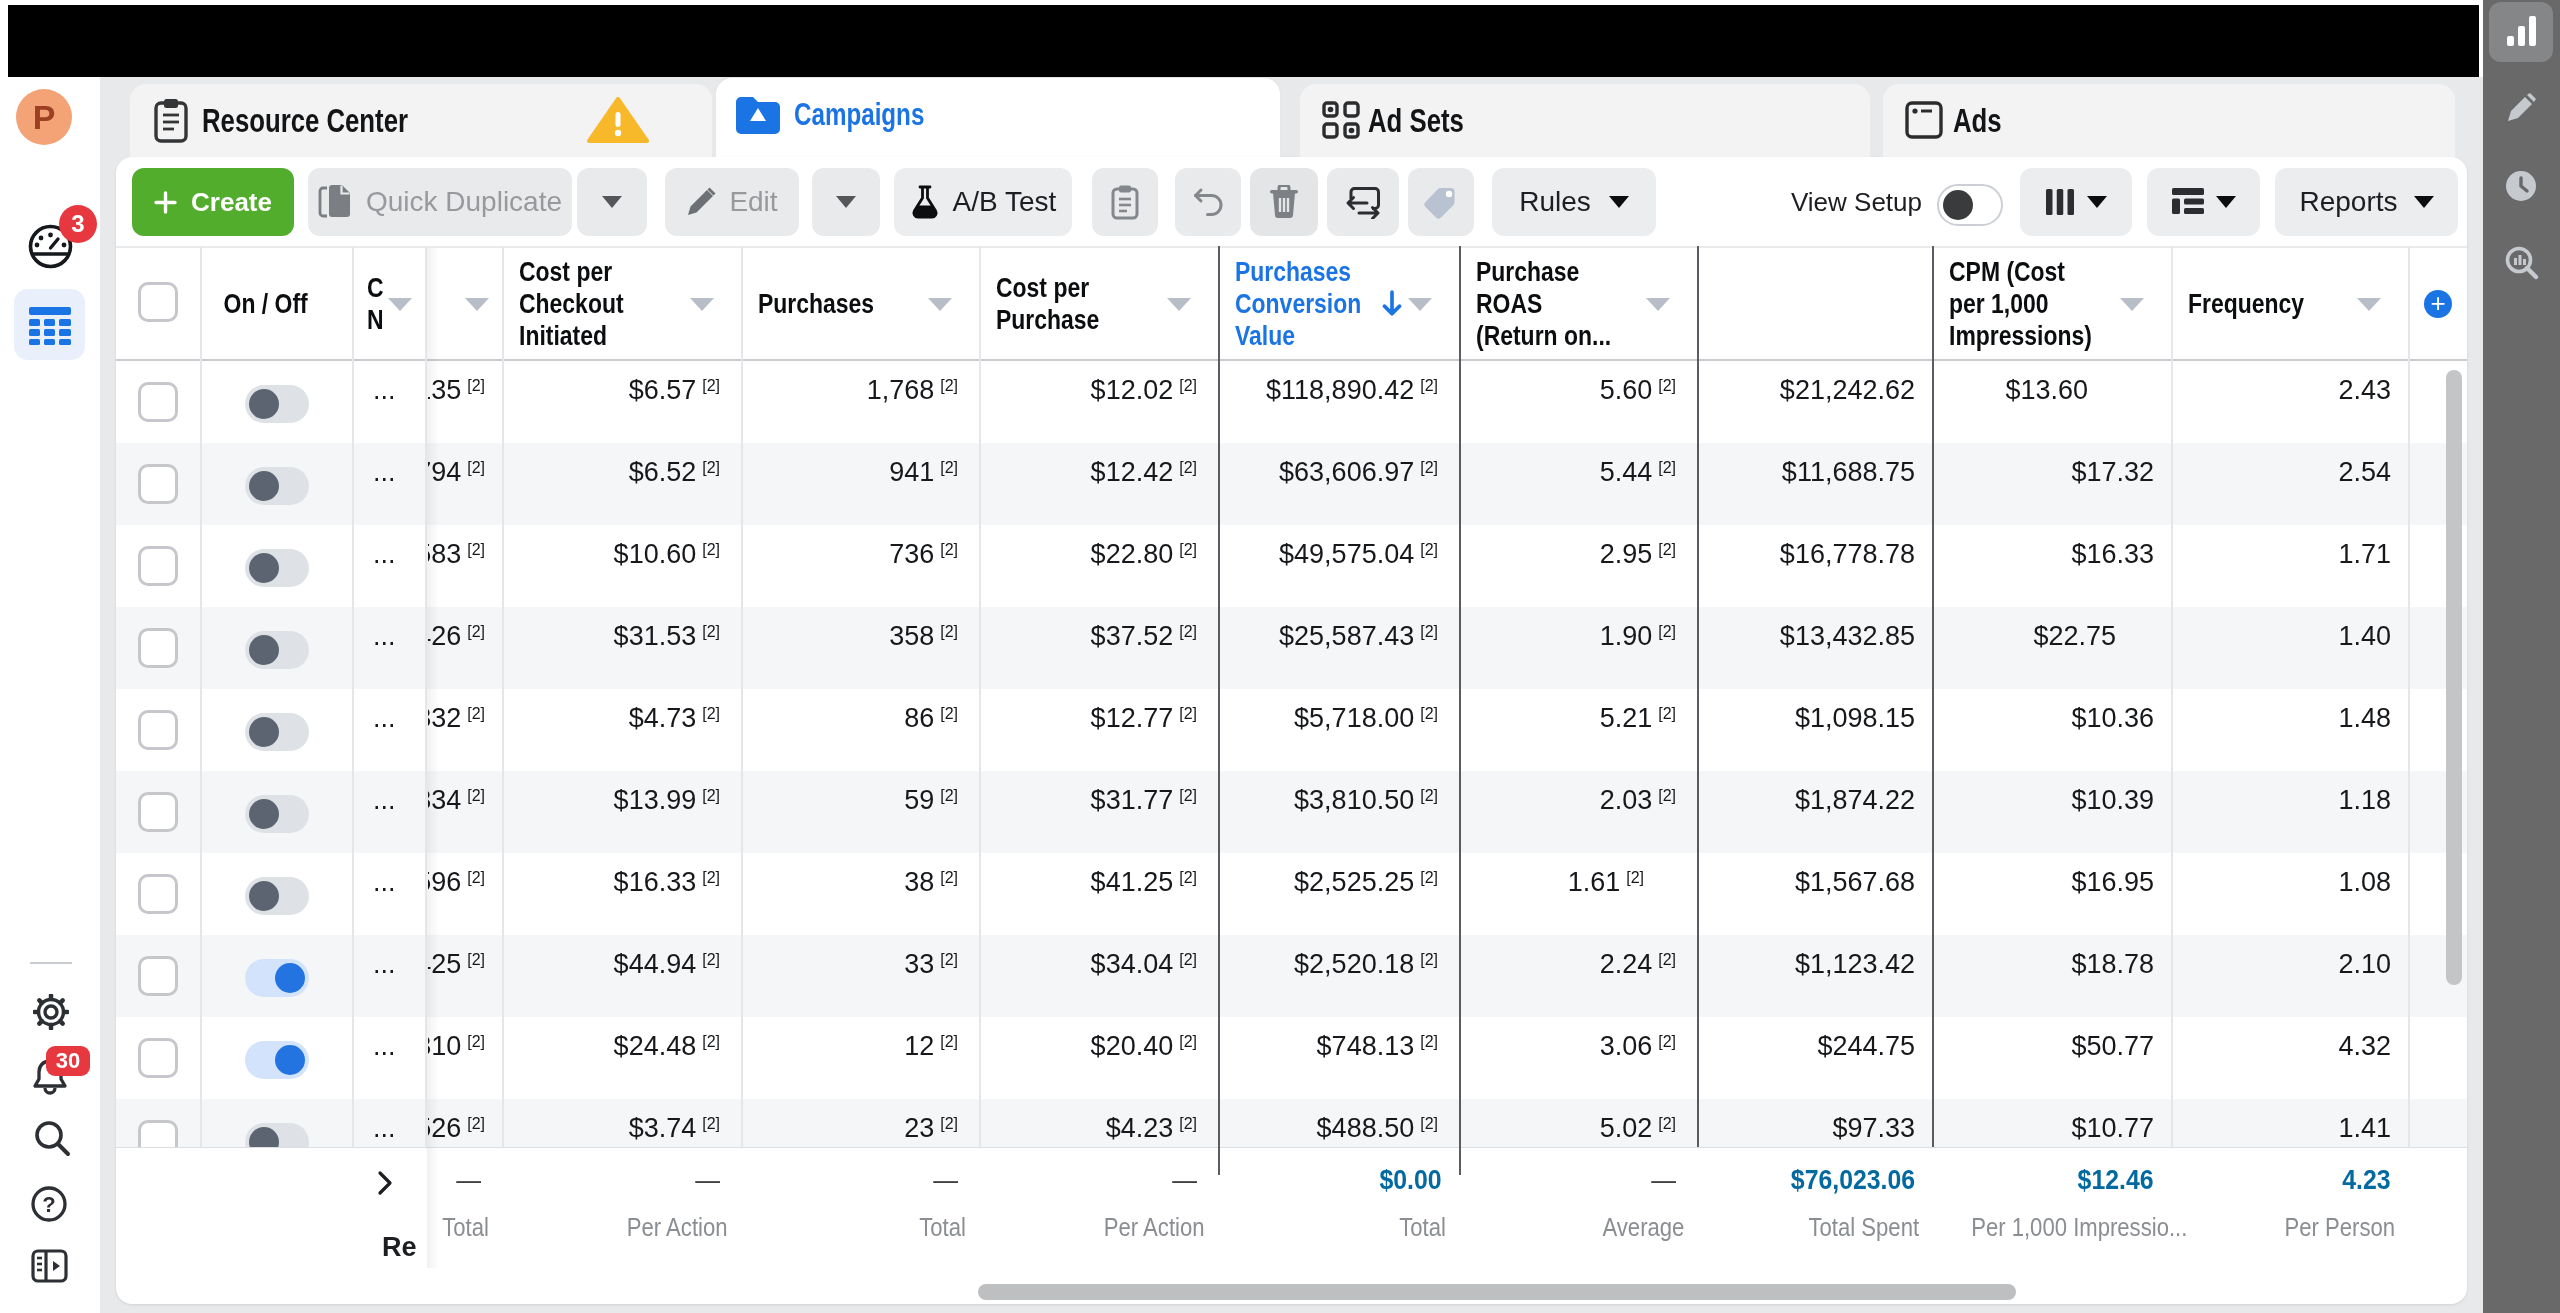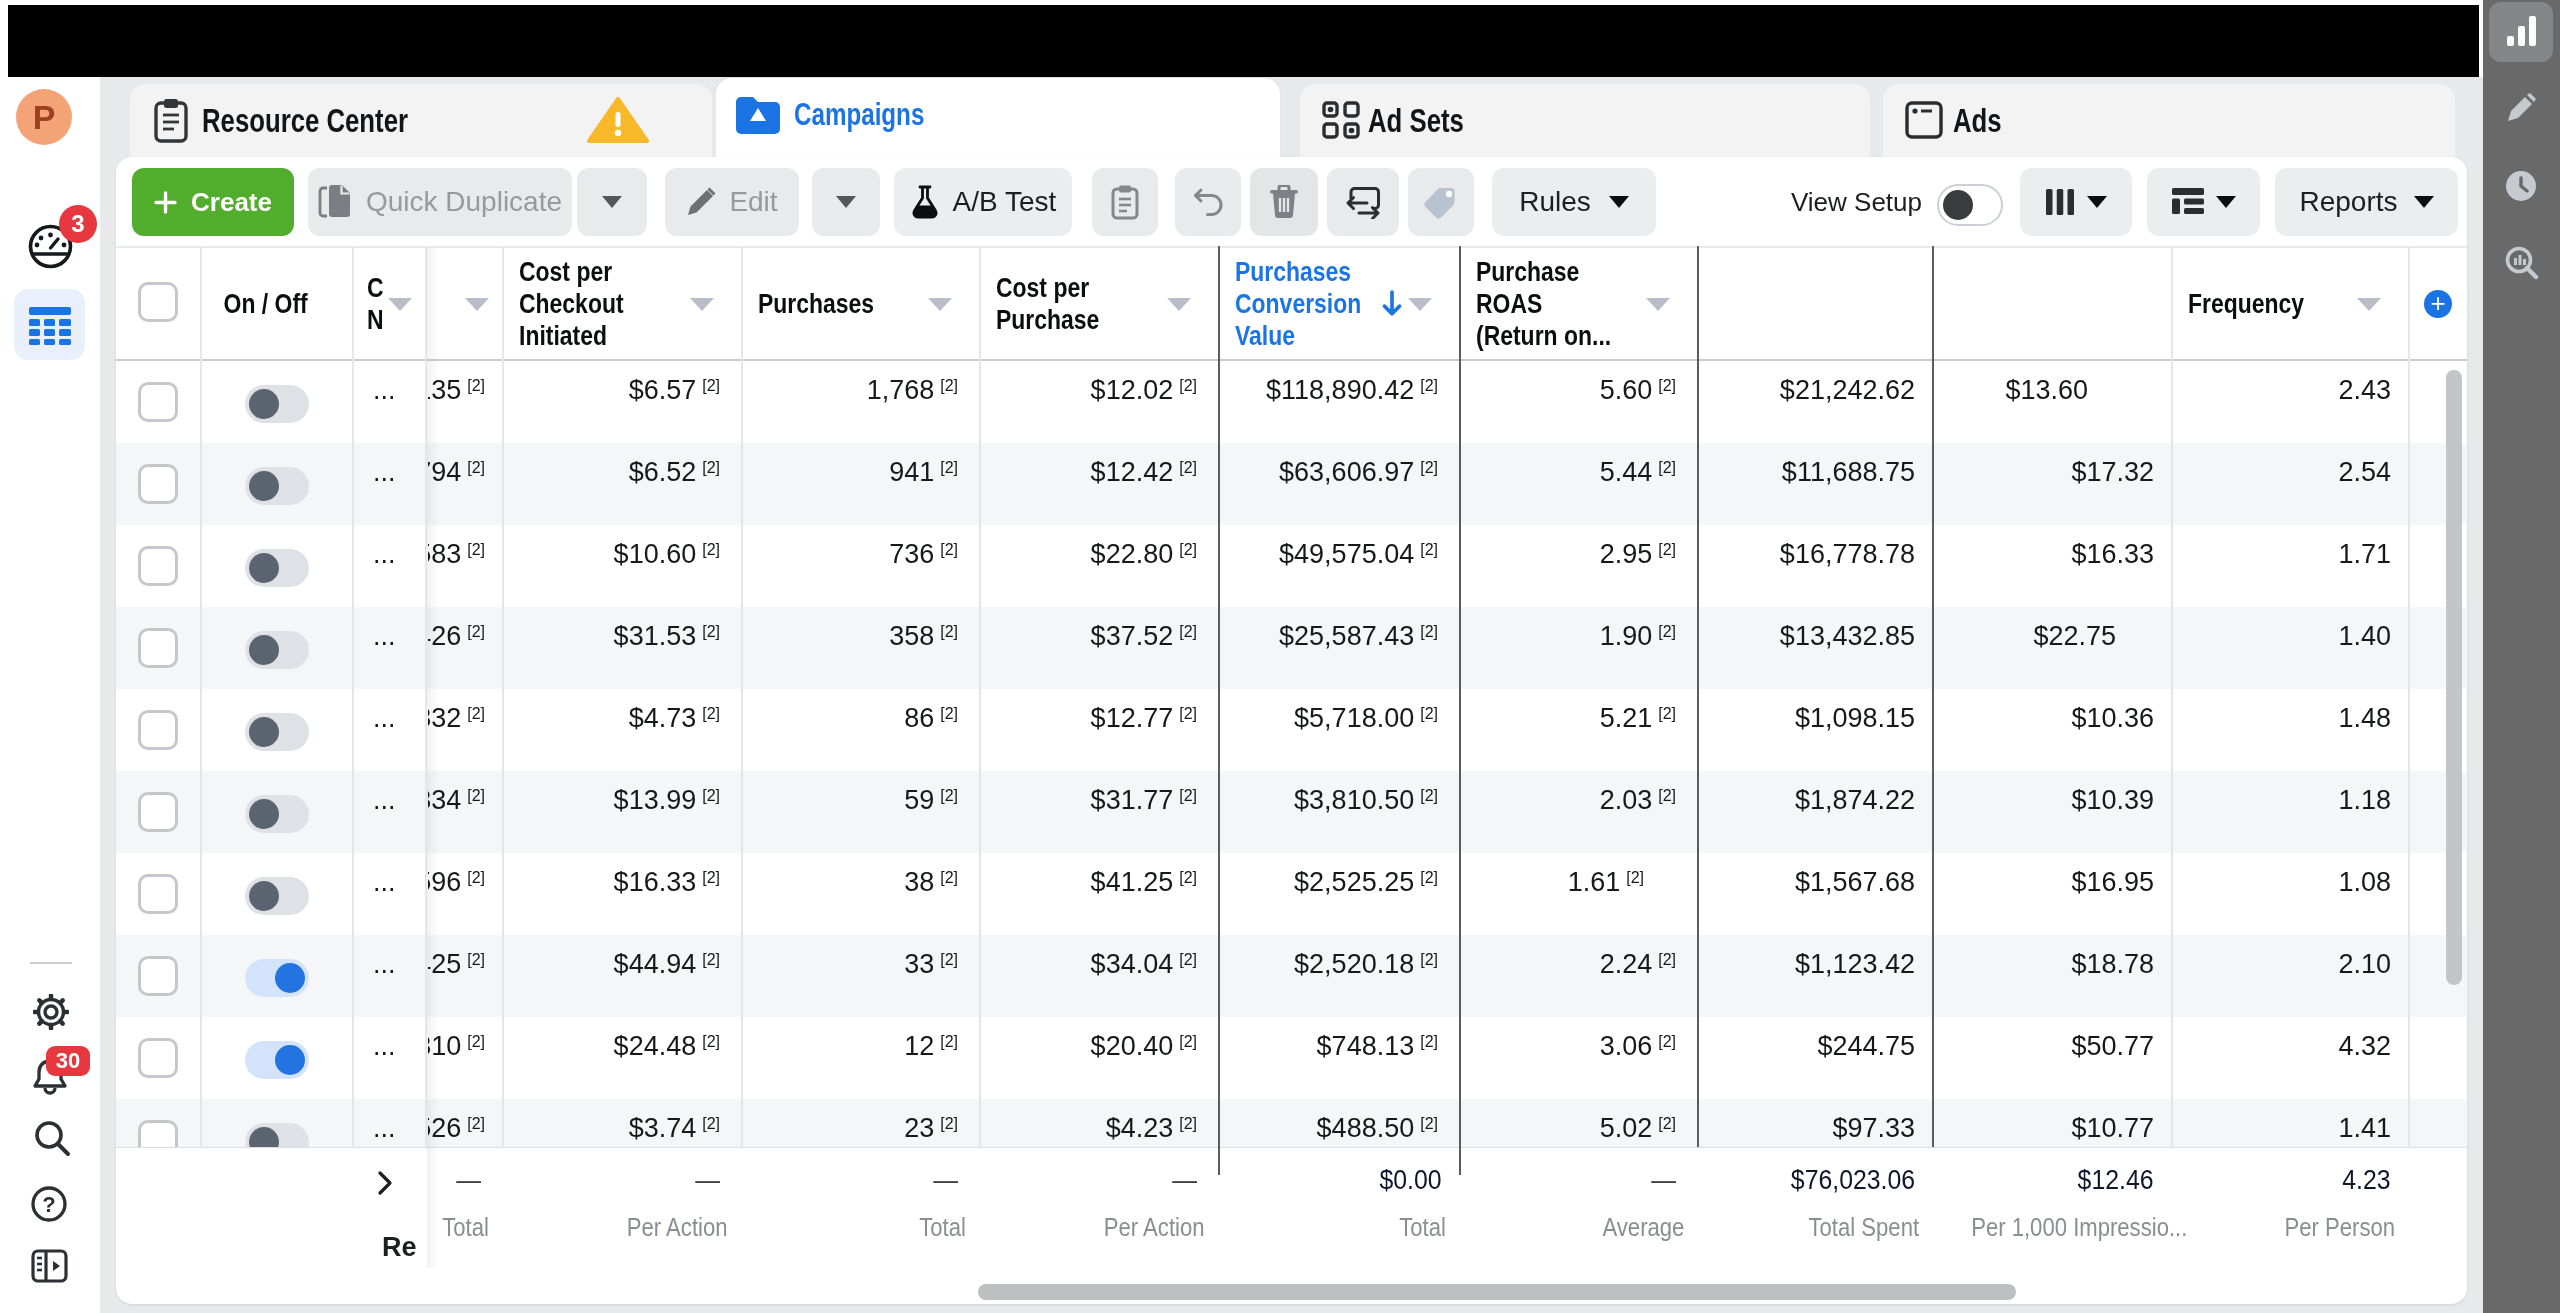--- a/index.html
+++ b/index.html
@@ -30,21 +30,21 @@
 .clipval { position:absolute; right:18px; top:0; font-size:27px; color:#16181b; white-space:nowrap; }
 .cb { position:absolute; width:40px; height:40px; border:3px solid #c5c7cb; border-radius:10px; background:#fff; }
 .tog { position:absolute; width:64px; height:38px; border-radius:19px; background:#dee1e5; }
 .tog .knob { position:absolute; left:4px; top:4px; width:30px; height:30px; border-radius:50%; background:#5b6470; }
 .tog.on { background:#d3e3fb; }
 .tog.on .knob { left:30px; background:#2374e1; }
 #totals { position:absolute; left:0; top:990px; width:2351px; height:121px; background:#fff; border-top:1px solid #dcdee1; z-index:5; }
 .tval { position:absolute; top:17px; text-align:right; font-size:27px; color:#3e4042; }
 .sxr { display:inline-block; transform:scaleX(0.92); transform-origin:right center; }
 .sxr2 { display:inline-block; transform:scaleX(0.85); transform-origin:right center; white-space:nowrap; }
-.tval.bold { font-weight:normal; color:#0f172a; }
+.tval.bold { font-weight:bold; color:#0369a1; }
 .tlab { position:absolute; top:64px; text-align:right; font-size:26px; color:#8a8d91; white-space:nowrap; }
 .pluscirc { position:absolute; left:50%; top:50%; transform:translate(-50%,-50%); width:28px; height:28px; border-radius:50%; background:#1b74e4; color:#fff; font-size:26px; line-height:26px; text-align:center; }
 #hscroll { position:absolute; left:862px; top:1127px; width:1038px; height:16px; border-radius:8px; background:#bdbfc1; z-index:6; }
 #vscroll { position:absolute; left:2330px; top:213px; width:16px; height:615px; border-radius:8px; background:#c3c5c7; z-index:6; }
 #freezeshadow { position:absolute; left:311px; top:91px; width:12px; height:1020px; background:linear-gradient(90deg, rgba(0,0,0,0.055), rgba(0,0,0,0)); z-index:6; }
 </style></head>
 <body>
 <div id="page"></div>
 <div id="blackbar"></div>
 
@@ -319,20 +319,24 @@
       </div>
 <div class="hcell" style="left:1103px;width:241px">
         <div class="htxt blue" style="left:16px">Purchases<br>Conversion<br>Value</div>
         <svg class="sortarr" viewBox="0 0 20 26">
           <path d="M10 2v19M3 15l7 7 7-7" stroke="#1b74e4" stroke-width="3.4" fill="none" stroke-linecap="round" stroke-linejoin="round"></path>
         </svg>
         <div class="caret" style="right:28px"></div>
       </div>
 <div class="hcell" style="left:1344px;width:238px">
         <div class="htxt" style="left:16px">Purchase<br>ROAS<br>(Return on...</div>
+        <div class="caret" style="right:28px"></div>
+      </div>
+<div class="hcell" style="left:1817px;width:239px">
+        <div class="htxt" style="left:16px">CPM (Cost<br>per 1,000<br>Impressions)</div>
         <div class="caret" style="right:28px"></div>
       </div>
 <div class="hcell" style="left:2056px;width:237px">
         <div class="htxt" style="left:16px">Frequency</div>
         <div class="caret" style="right:28px"></div>
       </div>
 <div class="hcell" style="left:2293px;width:58px">
         <div class="pluscirc">+</div>
       </div>
   </div>

